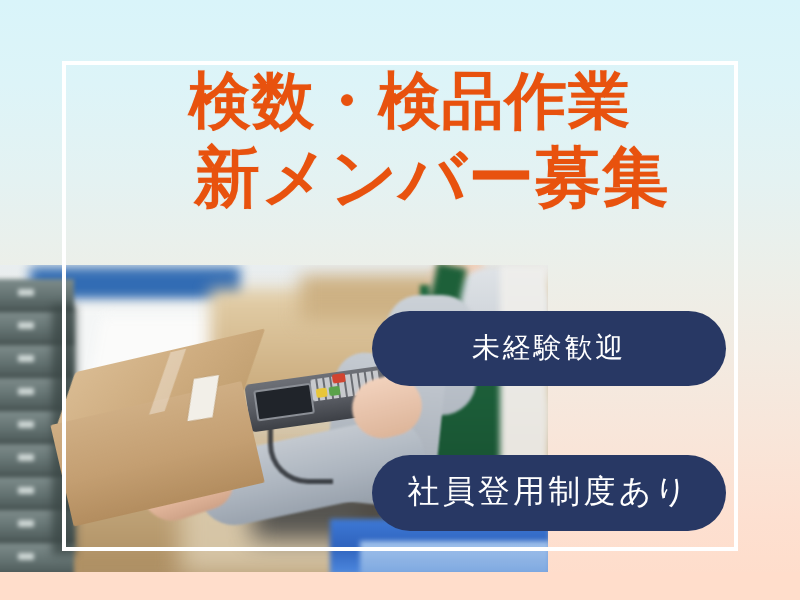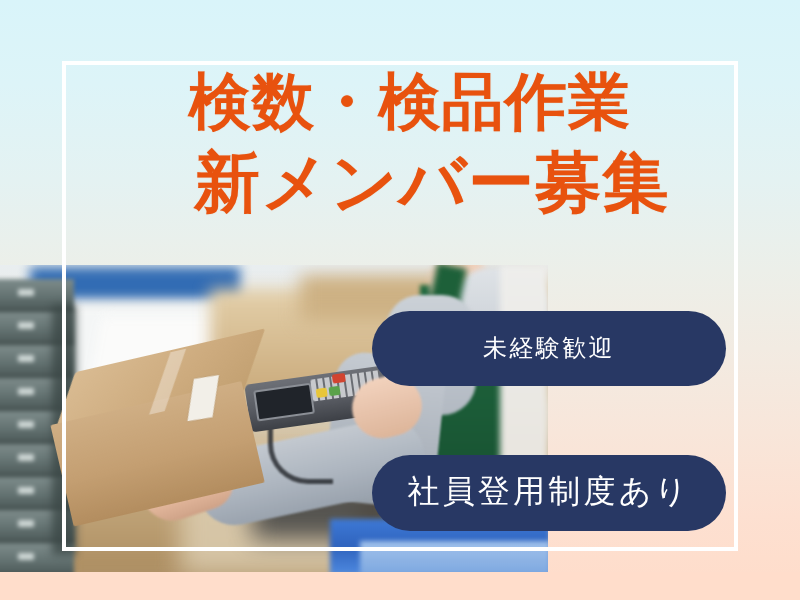--- a/index.html
+++ b/index.html
@@ -229,34 +229,34 @@
   }
   .t-line{
     color:#e8520e;
     font-weight:700;
     letter-spacing:.02em;
     line-height:1.02;
     white-space:nowrap;
     font-family:"DejaVu Sans","Liberation Sans",sans-serif;
     text-shadow:0 0 1px rgba(232,82,14,.35);
   }
-  #t1{font-size:62px;padding-left:20px;}
-  #t2{font-size:66px;margin-top:16px;padding-left:64px;}
+  #t1{font-size:62px;padding-left:20px;font-family:Liberation Serif, serif;}
+  #t2{font-size:66px;margin-top:16px;padding-left:64px;font-family:Liberation Mono, monospace;}
 
   
   .badge{
     position:absolute;
     background:#283864;
     border-radius:999px;
     display:flex;align-items:center;justify-content:center;
     color:#ffffff;
     font-family:"DejaVu Sans","Liberation Sans",sans-serif;
     letter-spacing:.10em;
   }
-  #badge1{left:372px;top:311px;width:354px;height:75px;font-size:24px;}
+  #badge1{left:372px;top:311px;width:354px;height:75px;font-size:28px;}
   #badge2{left:372px;top:455px;width:354px;height:76px;font-size:32px;}
   .badge span{display:block;transform:translateY(-1px);}
 
   
   #bottom-band{
     position:absolute;left:0;bottom:0;width:800px;height:28px;
     background:#ffddcb;
   }
 </style>
 </head>

